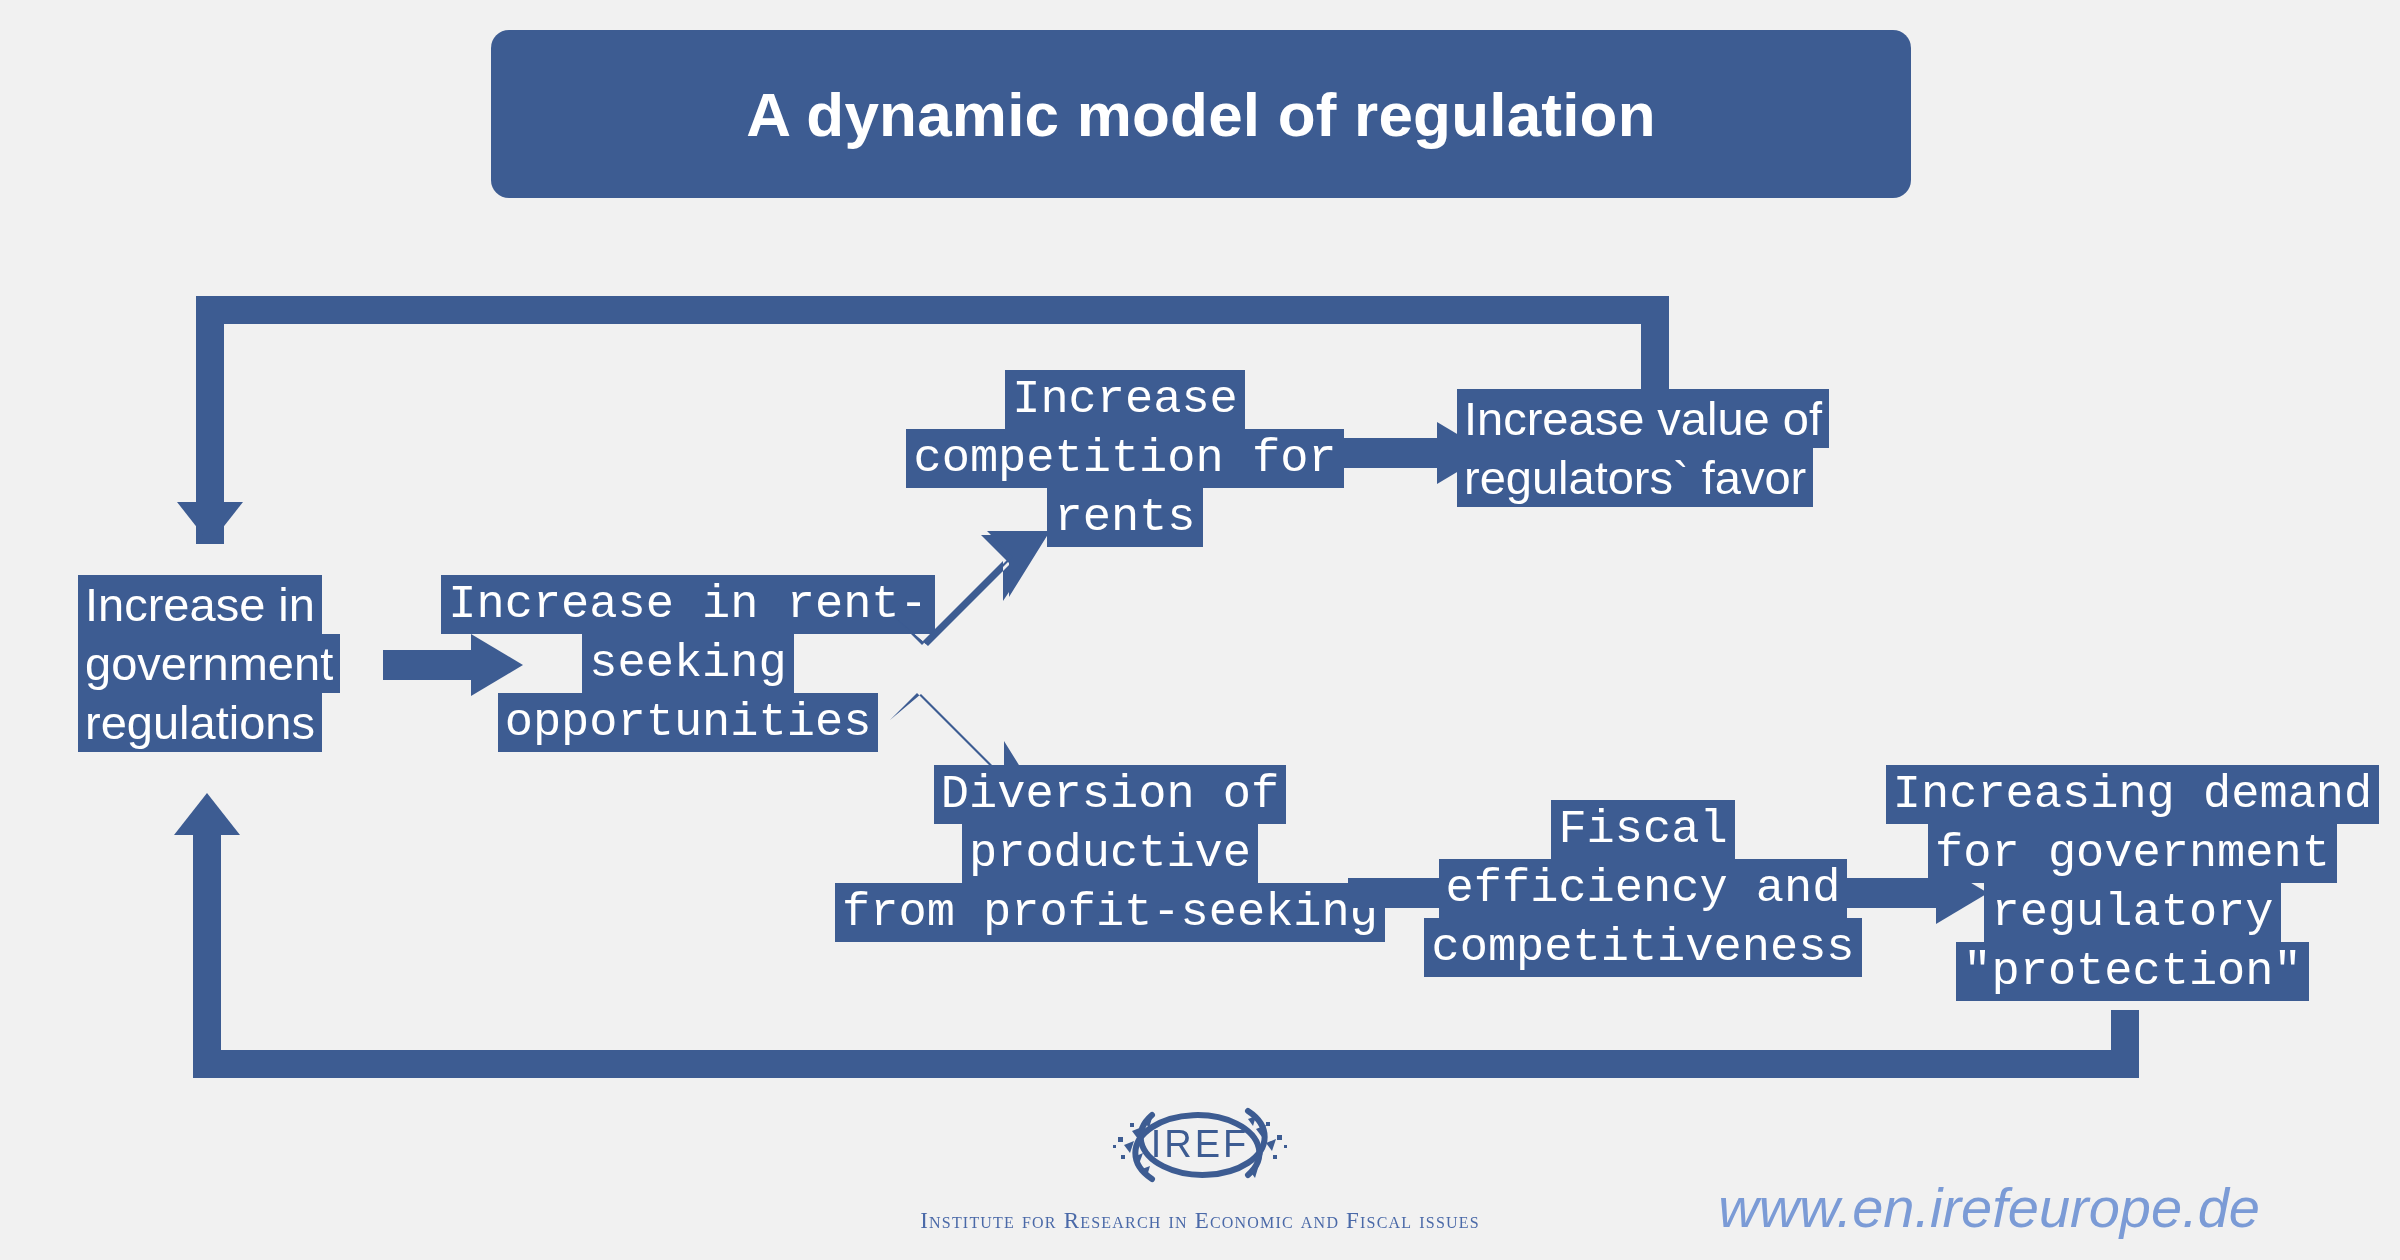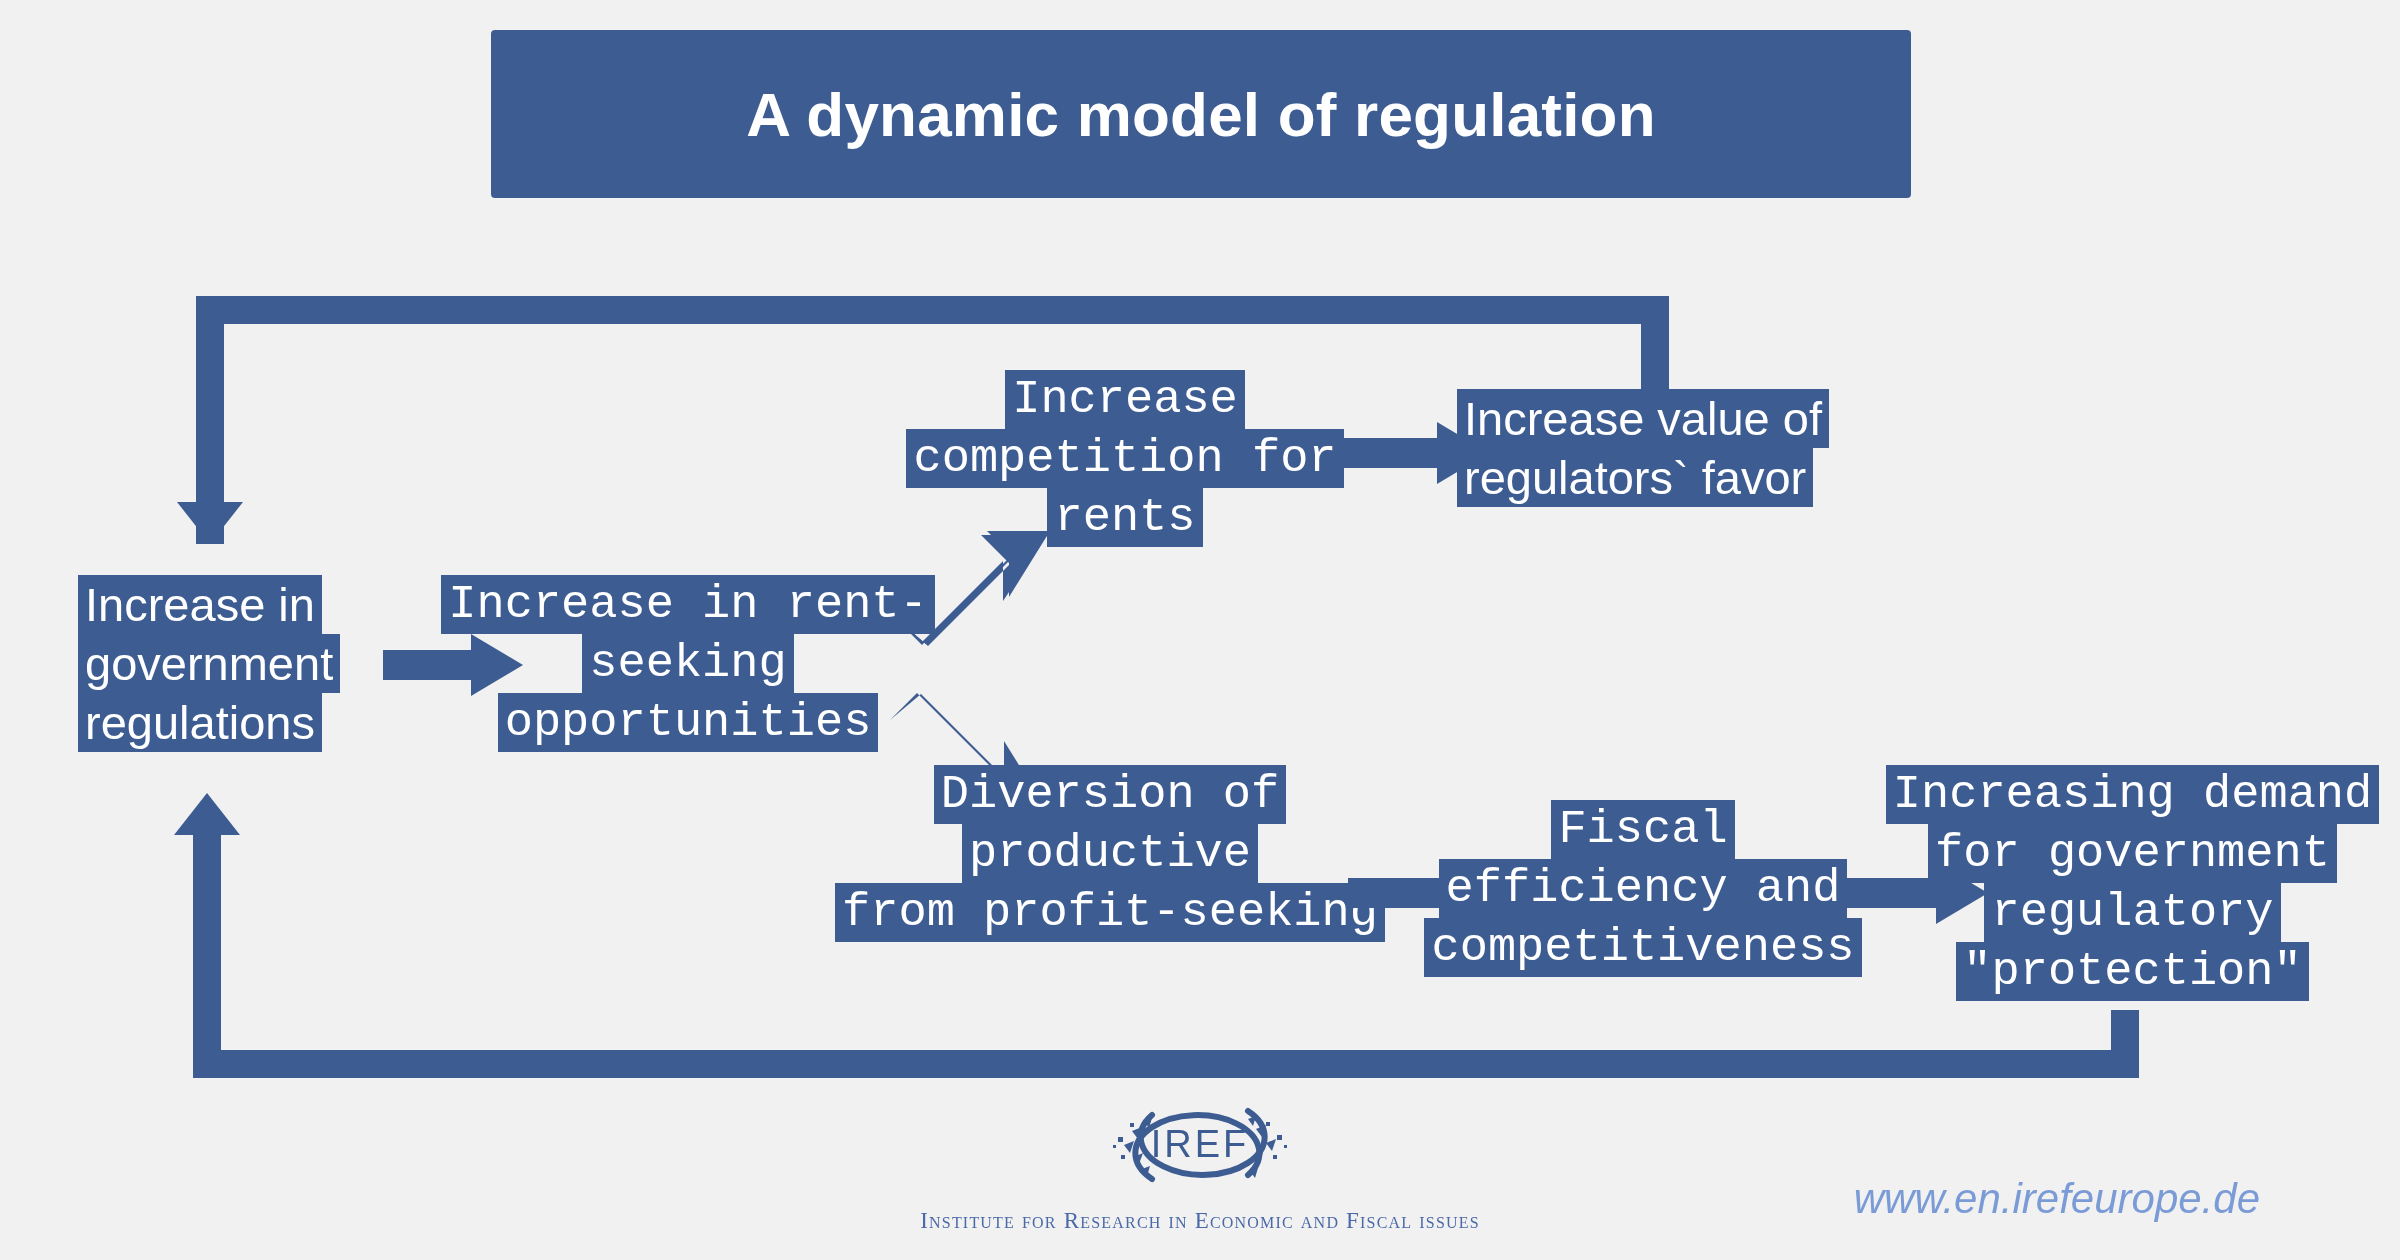--- a/index.html
+++ b/index.html
@@ -17,21 +17,21 @@
   }
 
   
   #title-banner {
     position: absolute;
     left: 491px;
     top: 30px;
     width: 1420px;
     height: 168px;
     background: #3d5c92;
-    border-radius: 4px;
+    border-radius: 18px;
     display: flex;
     align-items: center;
     justify-content: center;
   }
   #title-text {
     color: #ffffff;
     font-size: 62px;
     font-weight: bold;
     letter-spacing: 0.2px;
     white-space: nowrap;
@@ -119,21 +119,21 @@
     font-variant: small-caps;
     letter-spacing: 1.2px;
     font-family: "Liberation Serif", serif;
     margin-top: 16px;
   }
   #site-url {
     position: absolute;
     right: 140px;
     top: 1175px;
     color: #7b9bd6;
-    font-size: 42px;
+    font-size: 56px;
     font-style: italic;
     white-space: nowrap;
   }
 </style>
 </head>
 <body>
 
 <div id="stage">
 
   <div id="title-banner">

